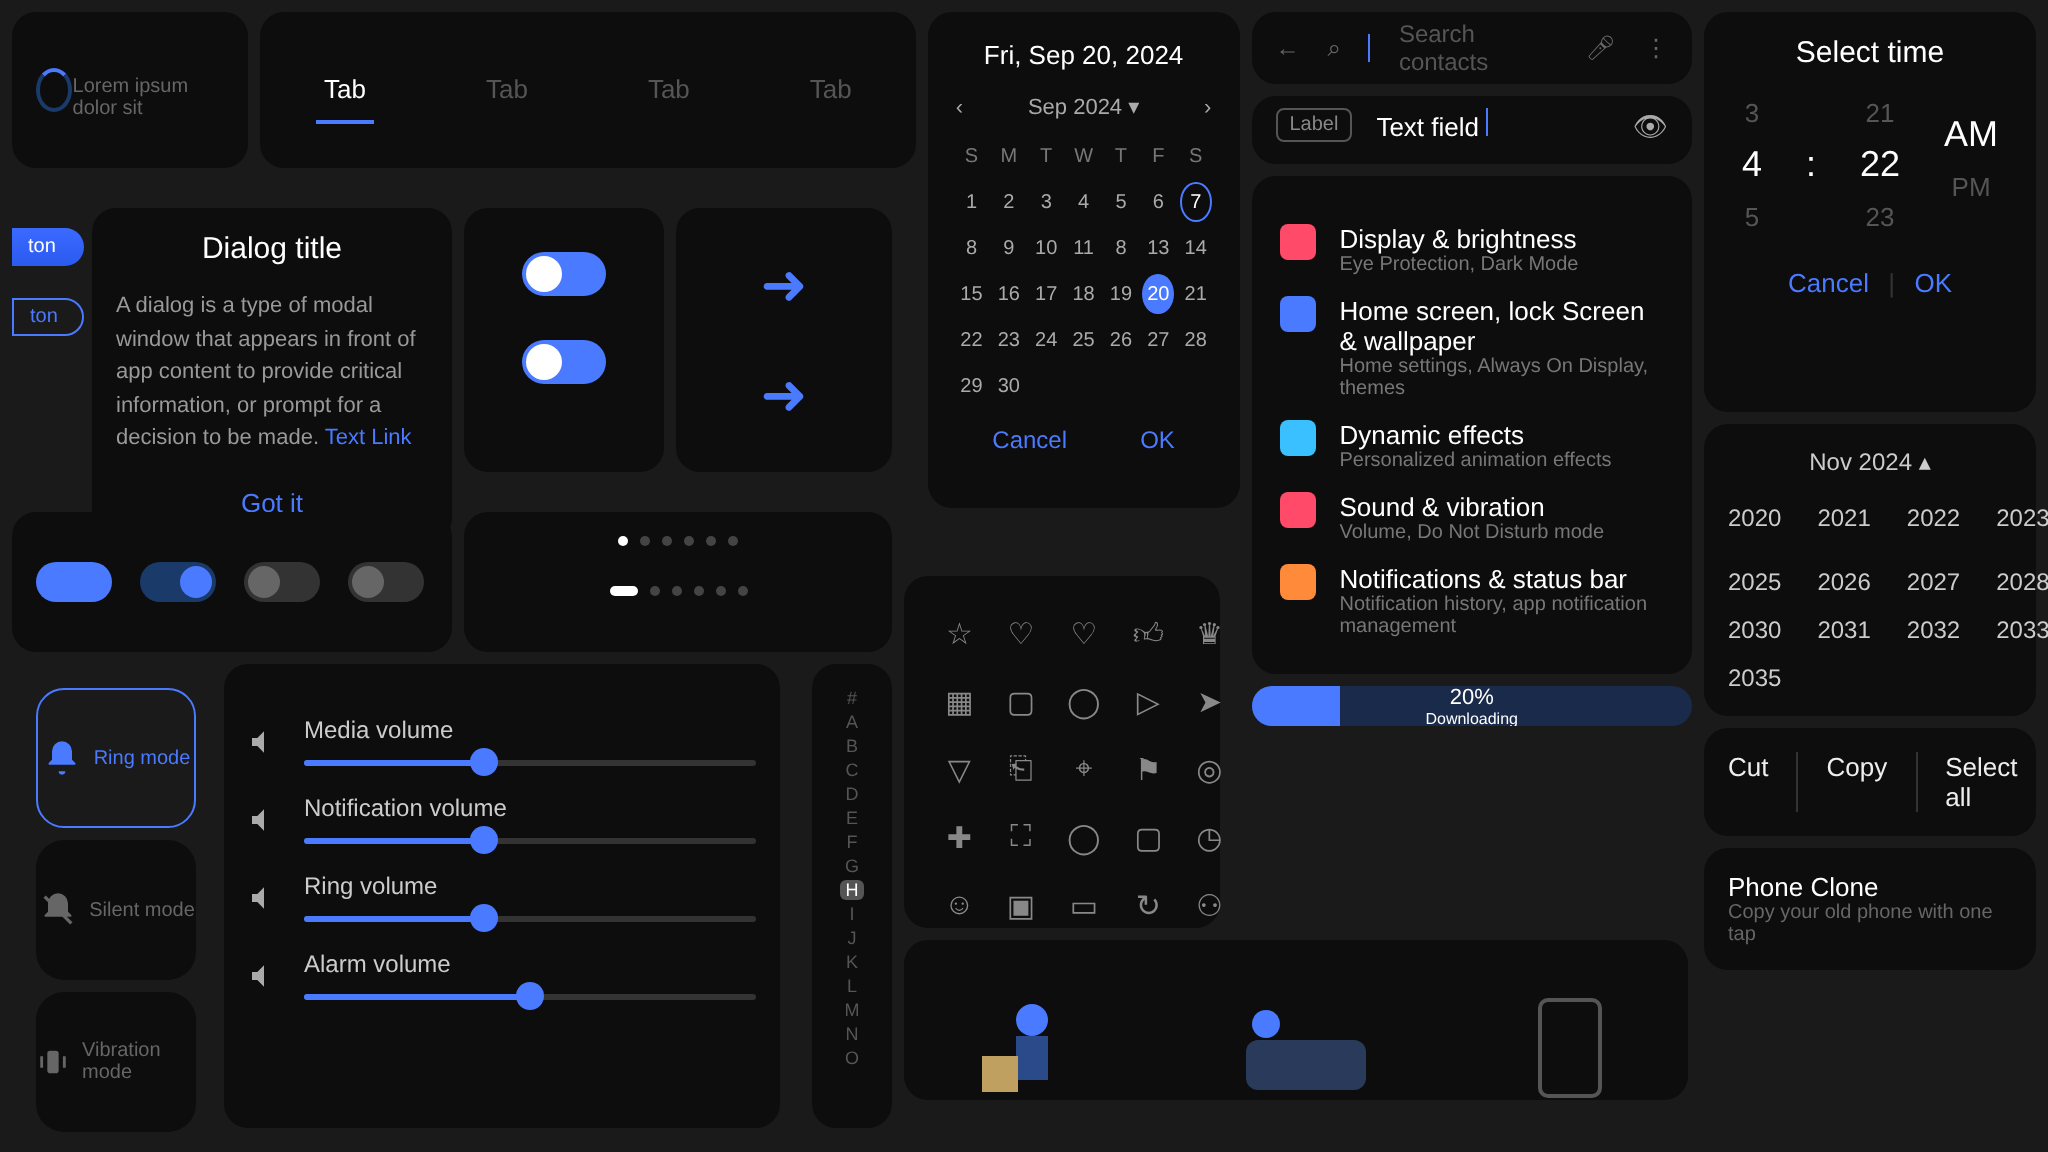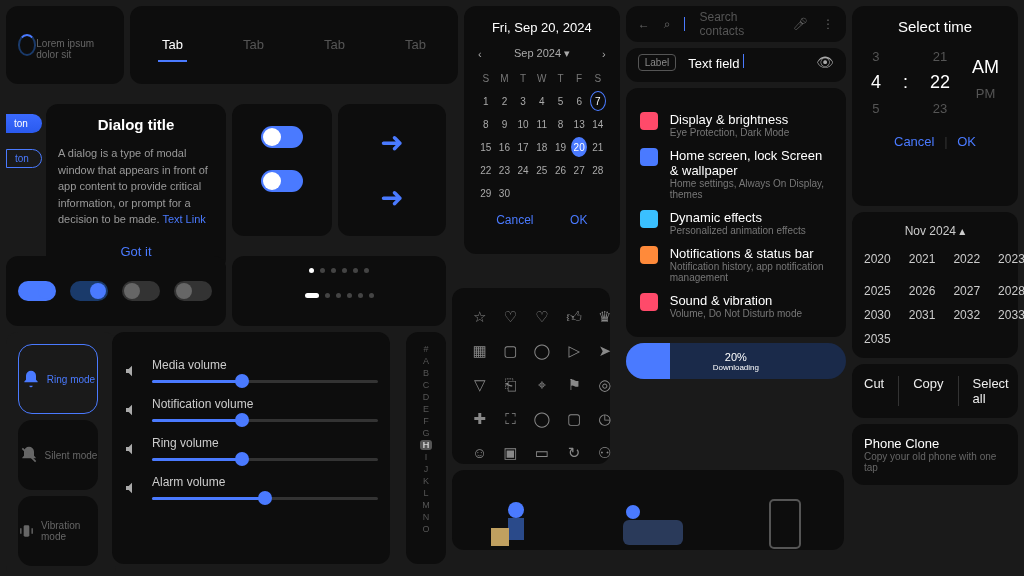--- a/index.html
+++ b/index.html
@@ -12,21 +12,21 @@
 
 .spinner{width:22px;height:22px;border:2px solid #1a3a6a;border-top-color:#4a7aff;border-radius:50%}
 .caption{color:#666;font-size:10px;margin-top:8px}
 
 
 .tabs{display:flex;gap:52px;padding:4px 16px}
 .tab{color:#555;padding:8px 4px;font-size:13px}
 .tab.active{color:#fff;border-bottom:2px solid #4a7aff}
 
 
-.dialog-title{color:#fff;font-size:15px;text-align:center;margin-bottom:12px;font-weight:700}
+.dialog-title{color:#fff;font-size:15px;text-align:center;margin-bottom:12px;font-weight:400}
 .dialog-body{color:#999;font-size:11px;line-height:1.5}
 .link{color:#4a7aff}
 .dialog-btn{color:#4a7aff;text-align:center;font-size:13px;margin-top:16px}
 
 
 .toggle{width:42px;height:22px;background:#4a7aff;border-radius:11px;position:relative}
 .toggle::after{content:"";width:18px;height:18px;background:#fff;border-radius:50%;position:absolute;top:2px;left:2px}
 .arrow{color:#4a7aff;font-size:28px}
 
 
@@ -72,35 +72,35 @@
 
 .idx{display:flex;flex-direction:column;font-size:9px;color:#555;align-items:center;gap:2px}
 .idx .hl{background:#555;color:#fff;padding:0 3px;border-radius:3px}
 
 
 .shead{display:flex;align-items:center;gap:14px;font-size:12px;color:#666}
 .shead .ph{color:#555;flex:1}
 .shead .cur{border-left:1.5px solid #4a7aff;height:14px}
 
 
-.tf-row{display:flex;align-items:flex-start;gap:12px;position:relative}
+.tf-row{display:flex;align-items:flex-end;gap:12px;position:relative}
 .tf-label{border:1px solid #555;border-radius:4px;padding:2px 6px;font-size:10px;color:#888}
 .tf-val{color:#fff;font-size:13px}
 .tf-cur{border-left:1.5px solid #4a7aff;height:14px;display:inline-block}
 .eye{position:absolute;right:0;color:#aaa;font-size:14px}
 .tf-line{height:1px;background:#4a7aff;margin-top:6px}
 
 
 .set-item{display:flex;gap:12px;margin:10px 0}
 .set-ico{width:18px;height:18px;border-radius:4px;flex-shrink:0}
 .set-title{color:#fff;font-size:13px;font-weight:500}
 .set-sub{color:#777;font-size:10px}
 
 
-.progress{background:#1a2a4a;border-radius:20px;height:36px;position:relative;overflow:hidden}
+.progress{background:#1a2a4a;border-radius:20px;height:20px;position:relative;overflow:hidden}
 .progress-fill{background:#4a7aff;height:100%;width:20%}
 .progress-text{position:absolute;inset:0;display:flex;flex-direction:column;align-items:center;justify-content:center;font-size:11px;color:#fff}
 .progress-text small{font-size:8px}
 
 
 .time-title{text-align:center;font-size:15px;color:#fff;margin-bottom:14px;font-weight:500}
 .time-grid{display:flex;justify-content:center;gap:22px;font-size:13px;color:#555}
 .time-col{display:flex;flex-direction:column;gap:8px;text-align:center}
 .time-col .cur{color:#fff;font-size:18px;font-weight:500}
 .time-sep{color:#fff;align-self:center;font-size:18px}
@@ -230,31 +230,31 @@
           </div>
         </div>
         <div class="set-item">
           <div class="set-ico" style="background:#3ac0ff"></div>
           <div>
             <div class="set-title">Dynamic effects</div>
             <div class="set-sub">Personalized animation effects</div>
           </div>
         </div>
         <div class="set-item">
+          <div class="set-ico" style="background:#ff4a6a"></div>
+          <div>
+            <div class="set-title">Sound &amp; vibration</div>
+            <div class="set-sub">Volume, Do Not Disturb mode</div>
+          </div>
+        </div>
+        <div class="set-item">
           <div class="set-ico" style="background:#ff8a3a"></div>
           <div>
             <div class="set-title">Notifications &amp; status bar</div>
             <div class="set-sub">Notification history, app notification management</div>
-          </div>
-        </div>
-        <div class="set-item">
-          <div class="set-ico" style="background:#ff4a6a"></div>
-          <div>
-            <div class="set-title">Sound &amp; vibration</div>
-            <div class="set-sub">Volume, Do Not Disturb mode</div>
           </div>
         </div>
       </div>
     <div class="progress">
       <div class="progress-fill"></div>
       <div class="progress-text">
           <span>20%</span>
           <small>Downloading</small>
         </div>
     </div>

